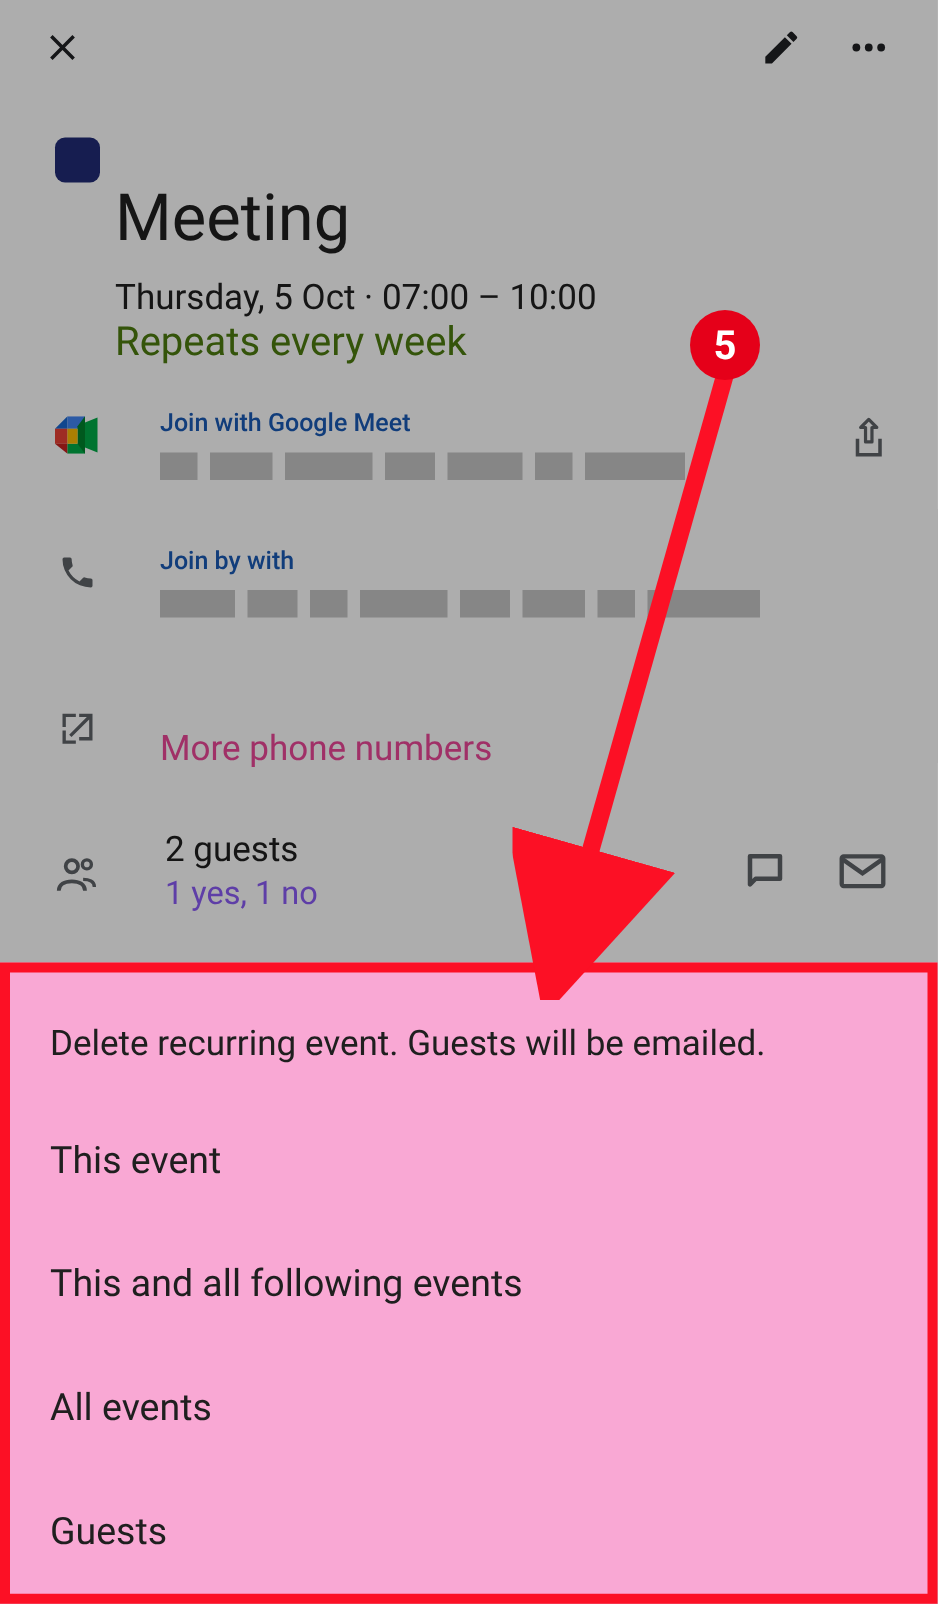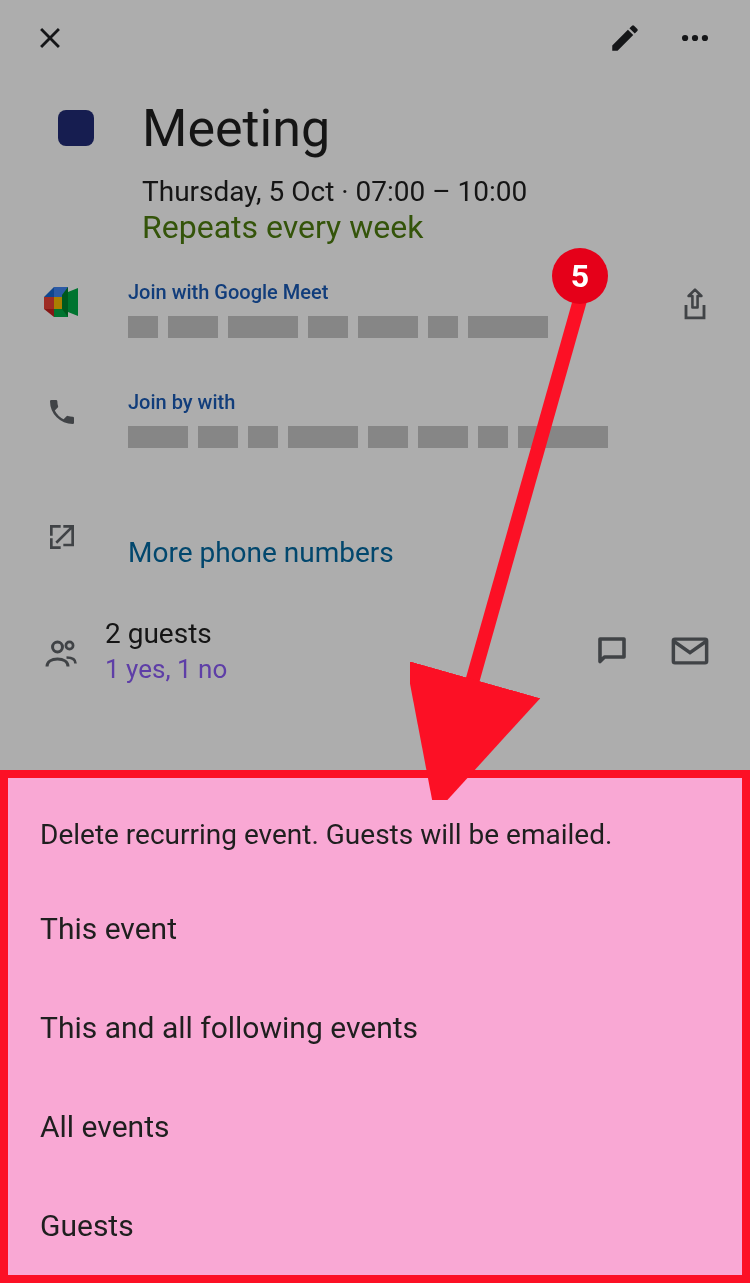--- a/index.html
+++ b/index.html
@@ -44,22 +44,23 @@
       align-items: center;
       justify-content: center;
       cursor: pointer;
     }
     .more-btn {
       margin-left: 20px;
     }
 
     .event-title-row {
       display: flex;
-      padding: 24px 30px 8px 58px;
+      padding: 24px 30px 8px 44px;
       align-items: flex-start;
+      flex-direction: column;
     }
     .color-chip {
       width: 36px;
       height: 36px;
       border-radius: 8px;
       background: #212c76;
       margin-top: 10px;
       flex-shrink: 0;
     }
     .title-block {
@@ -101,21 +102,21 @@
       margin-left: 48px;
       flex: 1;
     }
     .link-text {
       font-size: 20px;
       color: #1a5ab5;
       font-weight: 500;
     }
     .plain-text {
       font-size: 28px;
-      color: #0369a1;
+      color: #ec4899;
       margin-top: 36px;
     }
     .redacted {
       margin-top: 12px;
       display: flex;
       gap: 10px;
     }
     .redacted span {
       display: inline-block;
       height: 22px;
@@ -129,21 +130,21 @@
       justify-content: center;
       cursor: pointer;
     }
 
     .guests-row {
       display: flex;
       align-items: center;
       padding: 22px 30px 22px 44px;
     }
     .guests-content {
-      margin-left: 25px;
+      margin-left: 52px;
       flex: 1;
     }
     .guests-title {
       font-size: 28px;
       color: #1f1f1f;
     }
     .guests-sub {
       font-size: 26px;
       color: #8b5cf6;
       margin-top: 4px;

